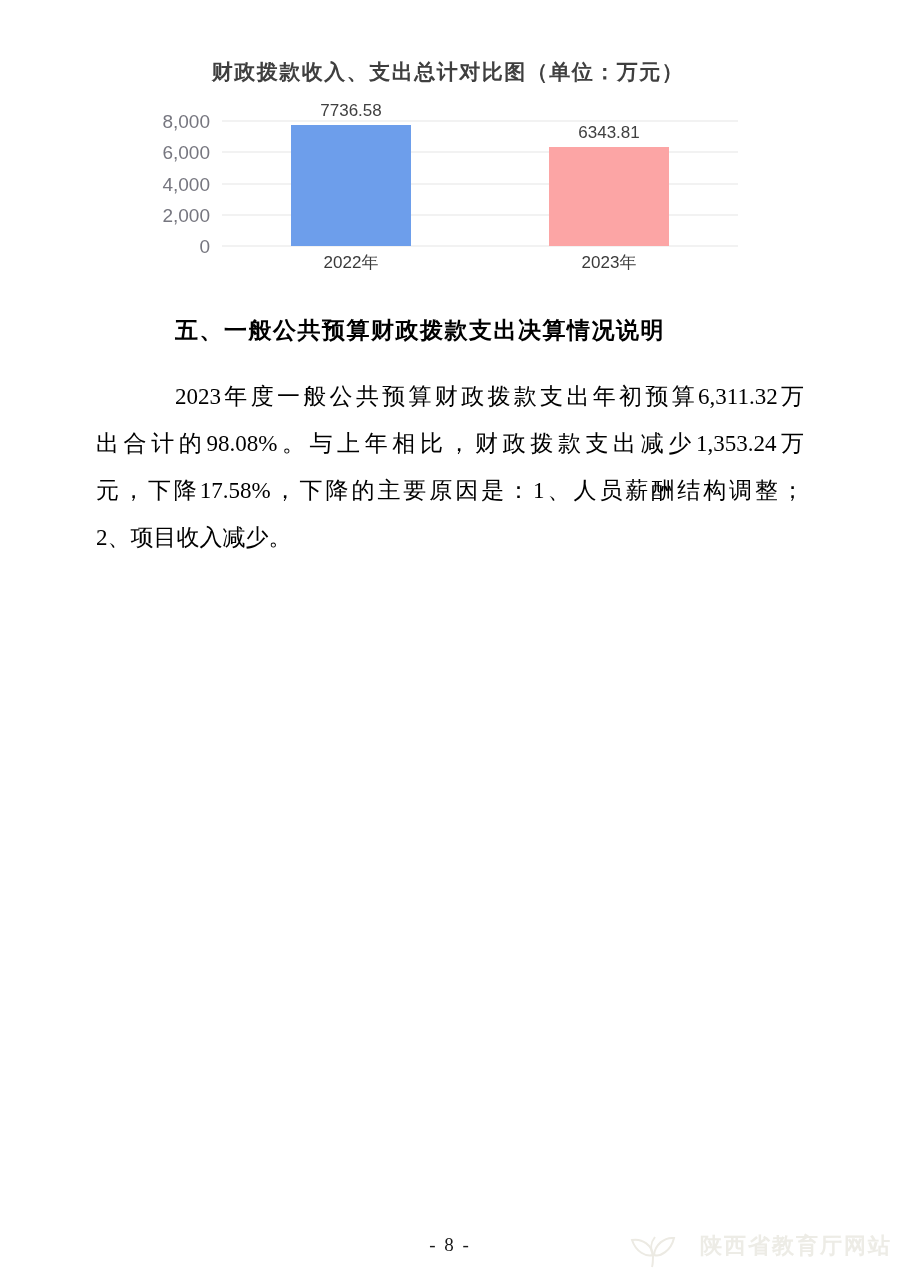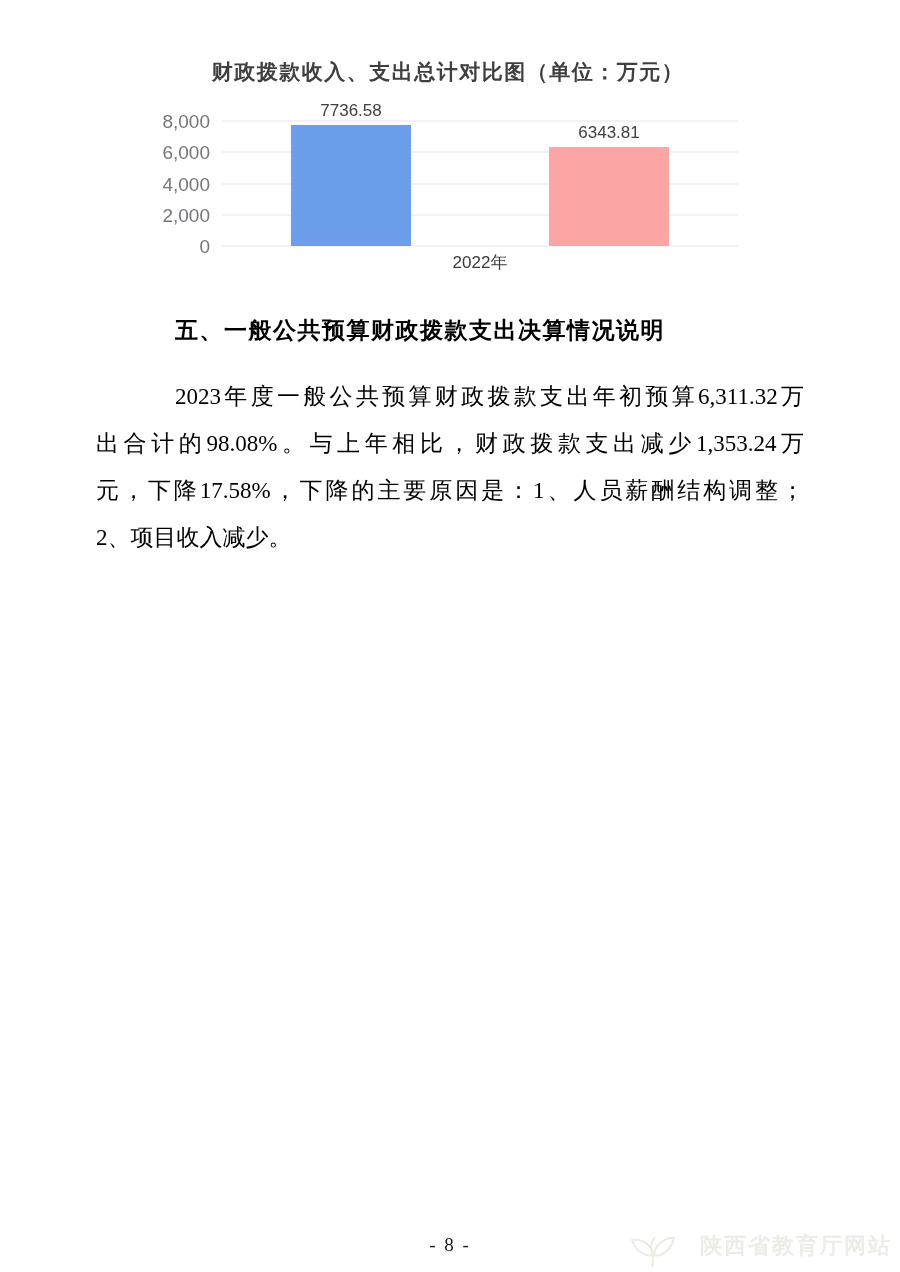--- a/index.html
+++ b/index.html
@@ -120,20 +120,21 @@
           <div class="bar" style="left: 25%; height: 96.7073%; background: rgb(109, 158, 235);">
             <div class="bar-value">7736.58</div>
           </div>
           <div class="bar" style="left: 75%; height: 79.2976%; background: #fca5a5;">
             <div class="bar-value">6343.81</div>
           </div>
         </div>
     </div>
     <div class="x-axis">
         <div class="xtick">2022年</div>
+        <div class="xtick">2023年</div>
       </div>
   </section>
 
   <h2 class="section-heading">五、一般公共预算财政拨款支出决算情况说明</h2>
 
   <div class="para">
       <div class="para-line first">2023年度一般公共预算财政拨款支出年初预算6,311.32万</div>
       <div class="para-line">出合计的98.08%。与上年相比，财政拨款支出减少1,353.24万</div>
       <div class="para-line">元，下降17.58%，下降的主要原因是：1、人员薪酬结构调整；</div>
       <div class="para-line last">2、项目收入减少。</div>

